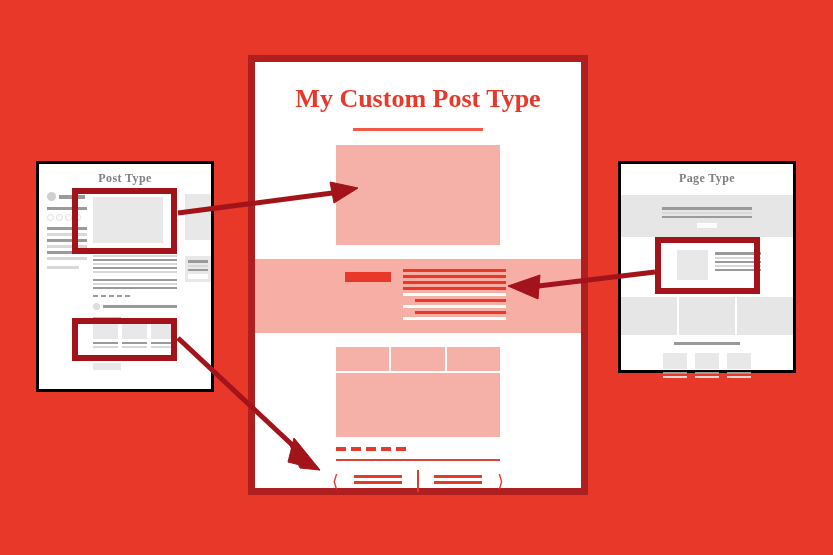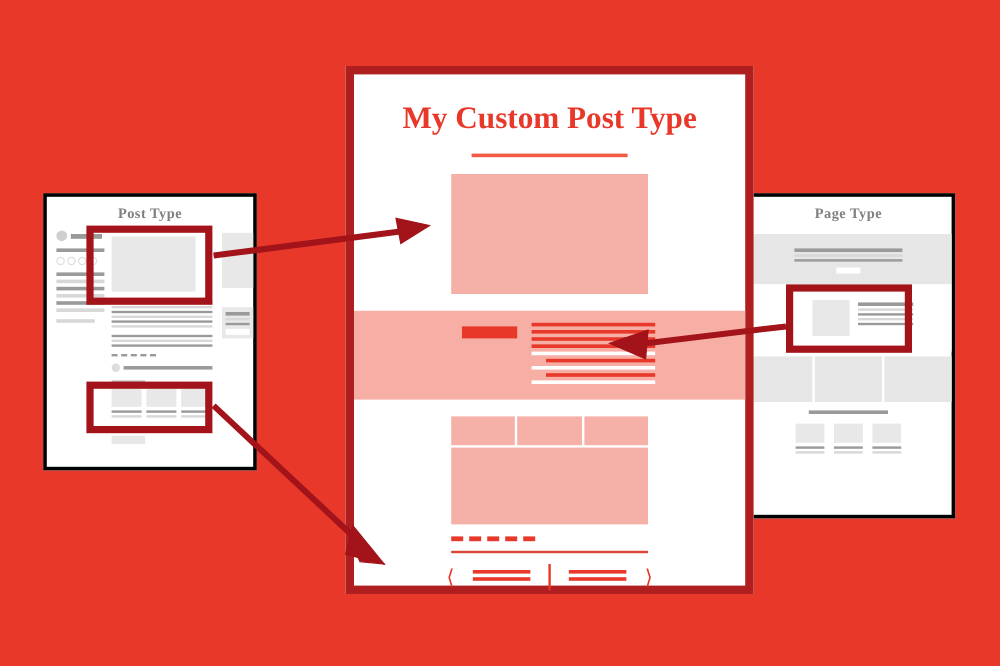--- a/index.html
+++ b/index.html
@@ -41,21 +41,20 @@
     background:transparent;
   }
 
   
   .center{
     position:absolute;
     left:248px;top:55px;width:340px;height:440px;
     background:#ffffff;
     border:7px solid #B01F1F;
     box-sizing:border-box;
-    margin-left:40px;
   }
   .center-title{
     text-align:center;
     font-family:"Liberation Serif", serif;
     font-weight:bold;
     font-size:26px;
     color:#E8382A;
     letter-spacing:0px;
     margin-top:22px;
   }
@@ -189,21 +188,21 @@
         <div class="bar-l" style="height:2px;margin-top:2px;"></div>
         <div class="bar" style="height:2px;margin-top:2px;"></div>
         <div style="height:5px;background:#ffffff;margin-top:3px;"></div>
       </div>
     </div>
   </div>
 
   <div class="hl" style="left:72px;top:188px;width:105px;height:66px;"></div>
   <div class="hl" style="left:72px;top:318px;width:105px;height:43px;"></div>
 
-  <div class="card" style="left:618px;top:161px;width:178px;height:271px;">
+  <div class="card" style="left:618px;top:161px;width:178px;height:212px;">
 
     <div class="card-title" style="font-size:12px;margin-top:7px;">Page Type</div>
 
     <div style="position:absolute;left:0;top:31px;width:100%;height:42px;background:#e6e6e6;">
       <div style="width:90px;margin:12px auto 0 auto;">
         <div class="bar" style="height:3px;"></div>
         <div class="bar-l" style="height:2px;margin-top:2px;"></div>
         <div class="bar" style="height:2px;margin-top:2px;"></div>
       </div>
       <div style="width:20px;height:5px;background:#ffffff;margin:5px auto 0 auto;"></div>

